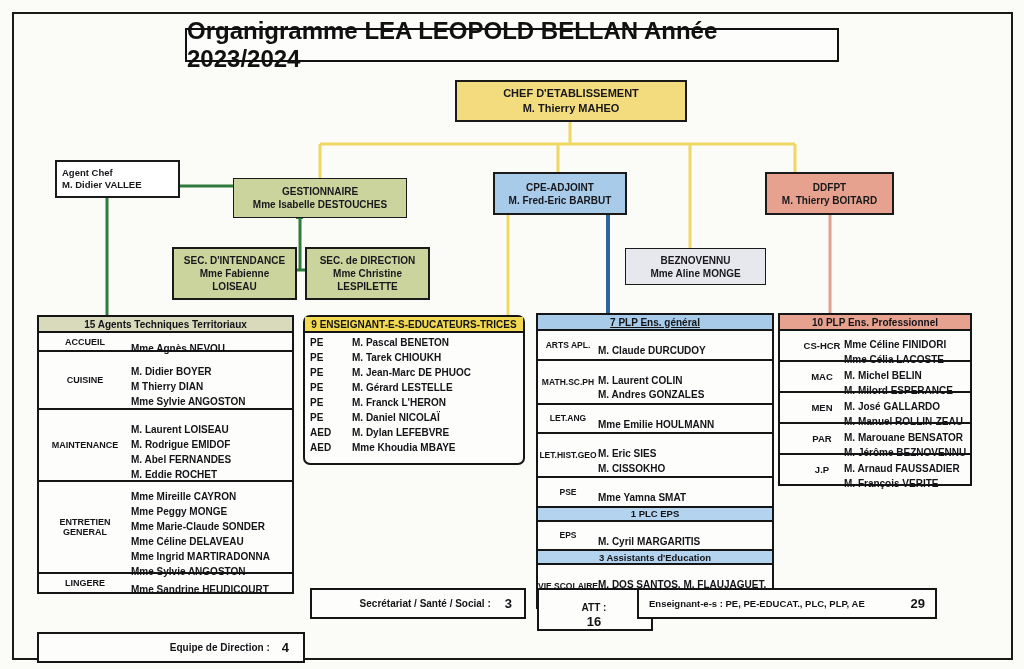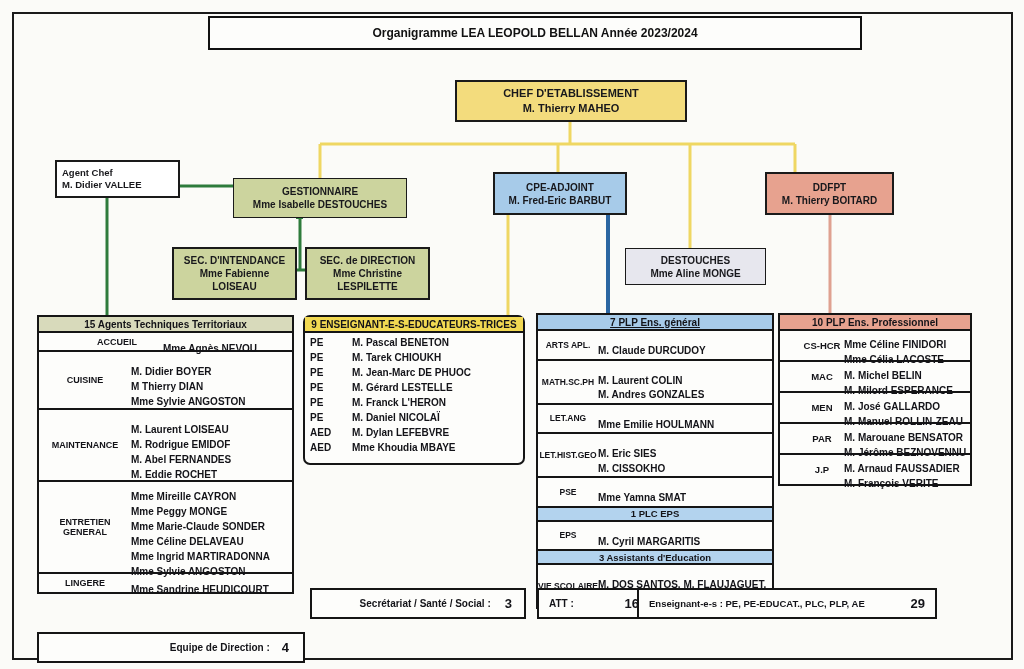--- a/index.html
+++ b/index.html
@@ -1,19 +1,19 @@
 <!DOCTYPE html>
 <html style="--yellow-box: #f3dc7d; --yellow-header: #f2d952; --olive-box: #ccd49e; --olive-header: #d8dabb; --blue-box: #a7cbe9; --blue-subheader: #b3d3ee; --salmon-box: #e7a28f; --gray-box: #e7e7ee; --line-yellow: #efd763; --line-green: #2e7b3c; --line-blue: #2b66a2; --line-salmon: #dfa191;"><head>
 <meta charset="utf-8">
 <style>
   html,body{margin:0;padding:0;background:#f1f1ed;font-family:"Liberation Sans",sans-serif;}
   #page{position:relative;width:1024px;height:669px;background:#fbfbf8;overflow:hidden;}
   #frame{position:absolute;left:12px;top:12px;width:997px;height:644px;border:2px solid #1a1a1a;background:transparent;}
-  #titlebox{position:absolute;left:185px;top:16px;width:650px;height:30px;border:2px solid #111;
-    display:flex;align-items:center;justify-content:center;font-size:12px;font-weight:bold;color:#111;background:#fdfdfb;margin-left:23px;}
+  #titlebox{position:absolute;left:185px;top:28px;width:650px;height:30px;border:2px solid #111;
+    display:flex;align-items:center;justify-content:center;font-size:24px;font-weight:bold;color:#111;background:#fdfdfb;}
   svg#wires{position:absolute;left:0;top:0;width:1024px;height:669px;pointer-events:none;z-index:1;}
   .ln-y{stroke:var(--line-yellow);stroke-width:3;fill:none;}
   .ln-g{stroke:var(--line-green);stroke-width:3;fill:none;}
   .ln-b{stroke:var(--line-blue);stroke-width:4;fill:none;}
   .ln-s{stroke:var(--line-salmon);stroke-width:3;fill:none;}
   .fill-g{fill:var(--line-green);}
   .obox{position:absolute;z-index:2;border:2px solid #1a1a1a;display:flex;flex-direction:column;
     align-items:center;justify-content:center;text-align:center;font-weight:bold;color:#18181c;
     font-size:10px;line-height:13px;}
   #box-chef{left:455px;top:80px;width:228px;height:38px;background:var(--yellow-box);font-size:11px;line-height:15px;}
@@ -37,38 +37,38 @@
   #table-plpp .t-head{background:var(--salmon-box);}
   .t-section{display:flex;align-items:center;}
   .t-section + .t-section, .t-sub + .t-section, .t-section + .t-sub{border-top:2px solid #151515;}
   .t-cat{font-weight:bold;font-size:9px;text-align:center;line-height:10px;}
   #table-att .t-cat{width:92px;flex:0 0 92px;}
   #table-plpg .t-cat{width:60px;flex:0 0 60px;font-size:8.5px;}
   #table-plpp .t-cat{width:44px;flex:0 0 44px;font-size:9.5px;margin-left:20px;}
   .t-names{flex:1;font-weight:bold;font-size:10px;margin-top:13px;}
   .t-names div{line-height:15px;}
   #table-plpg .t-names div{line-height:14.5px;}
-  #table-att [data-sec="0"]{height:17px;padding-left:32px;}
+  #table-att [data-sec="0"]{height:17px;}
   #table-att [data-sec="1"]{height:56px;}
   #table-att [data-sec="2"]{height:70px;}
   #table-att [data-sec="3"]{height:90px;}
   #table-att [data-sec="4"]{height:18px;}
   #table-plpp .t-section{height:29px;}
   .t-sub{text-align:center;font-weight:bold;font-size:9.5px;background:var(--blue-subheader);
     padding:0.5px 0;border-top:2px solid #151515;}
   .t-body{padding:2px 0 8px 0;}
   .t-row{display:flex;line-height:15px;font-weight:bold;font-size:10px;}
   .t-row .code{width:42px;flex:0 0 42px;padding-left:5px;}
   .sumbox{position:absolute;top:588px;height:27px;z-index:2;border:2px solid #151515;background:#fdfdfb;
     display:flex;align-items:center;font-weight:bold;color:#131318;}
   .sumbox .lab{font-size:10px;}
   .sumbox .val{font-size:13px;}
   #sum-1{left:37px;width:250px;justify-content:flex-end;gap:12px;padding-right:14px;margin-top:44px;}
   #sum-2{left:310px;width:200px;justify-content:flex-end;gap:14px;padding-right:12px;}
-  #sum-3{left:537px;width:90px;justify-content:space-between;padding:0 12px 0 10px;}
+  #sum-3{left:537px;width:90px;justify-content:space-between;padding:12px 12px 0 10px;flex-direction:column;}
   #sum-4{left:637px;width:276px;justify-content:space-between;padding:0 10px;font-size:9.5px;}
   #sum-4 .lab{font-size:9.5px;}
 </style>
 </head>
 <body>
 
 <div id="page">
   <div id="frame"></div>
 
   <svg id="wires" viewBox="0 0 1024 669">
@@ -123,21 +123,21 @@
     <div>LOISEAU</div>
   </div>
 
   <div class="obox" id="box-secdir">
     <div>SEC.  de DIRECTION</div>
     <div>Mme Christine</div>
     <div>LESPILETTE</div>
   </div>
 
   <div class="obox" id="box-inf">
-    <div>DESTOUCHES</div>
+    <div>BEZNOVENNU</div>
     <div>Mme Aline MONGE</div>
   </div>
 
   <div class="orgtable" id="table-att">
       <div class="t-head">15 Agents Techniques Territoriaux</div>
       <div class="t-section" data-sec="0">
         <div class="t-cat">ACCUEIL</div>
         <div class="t-names">
           <div class="">Mme Agnès NEVOU</div>
         </div>

